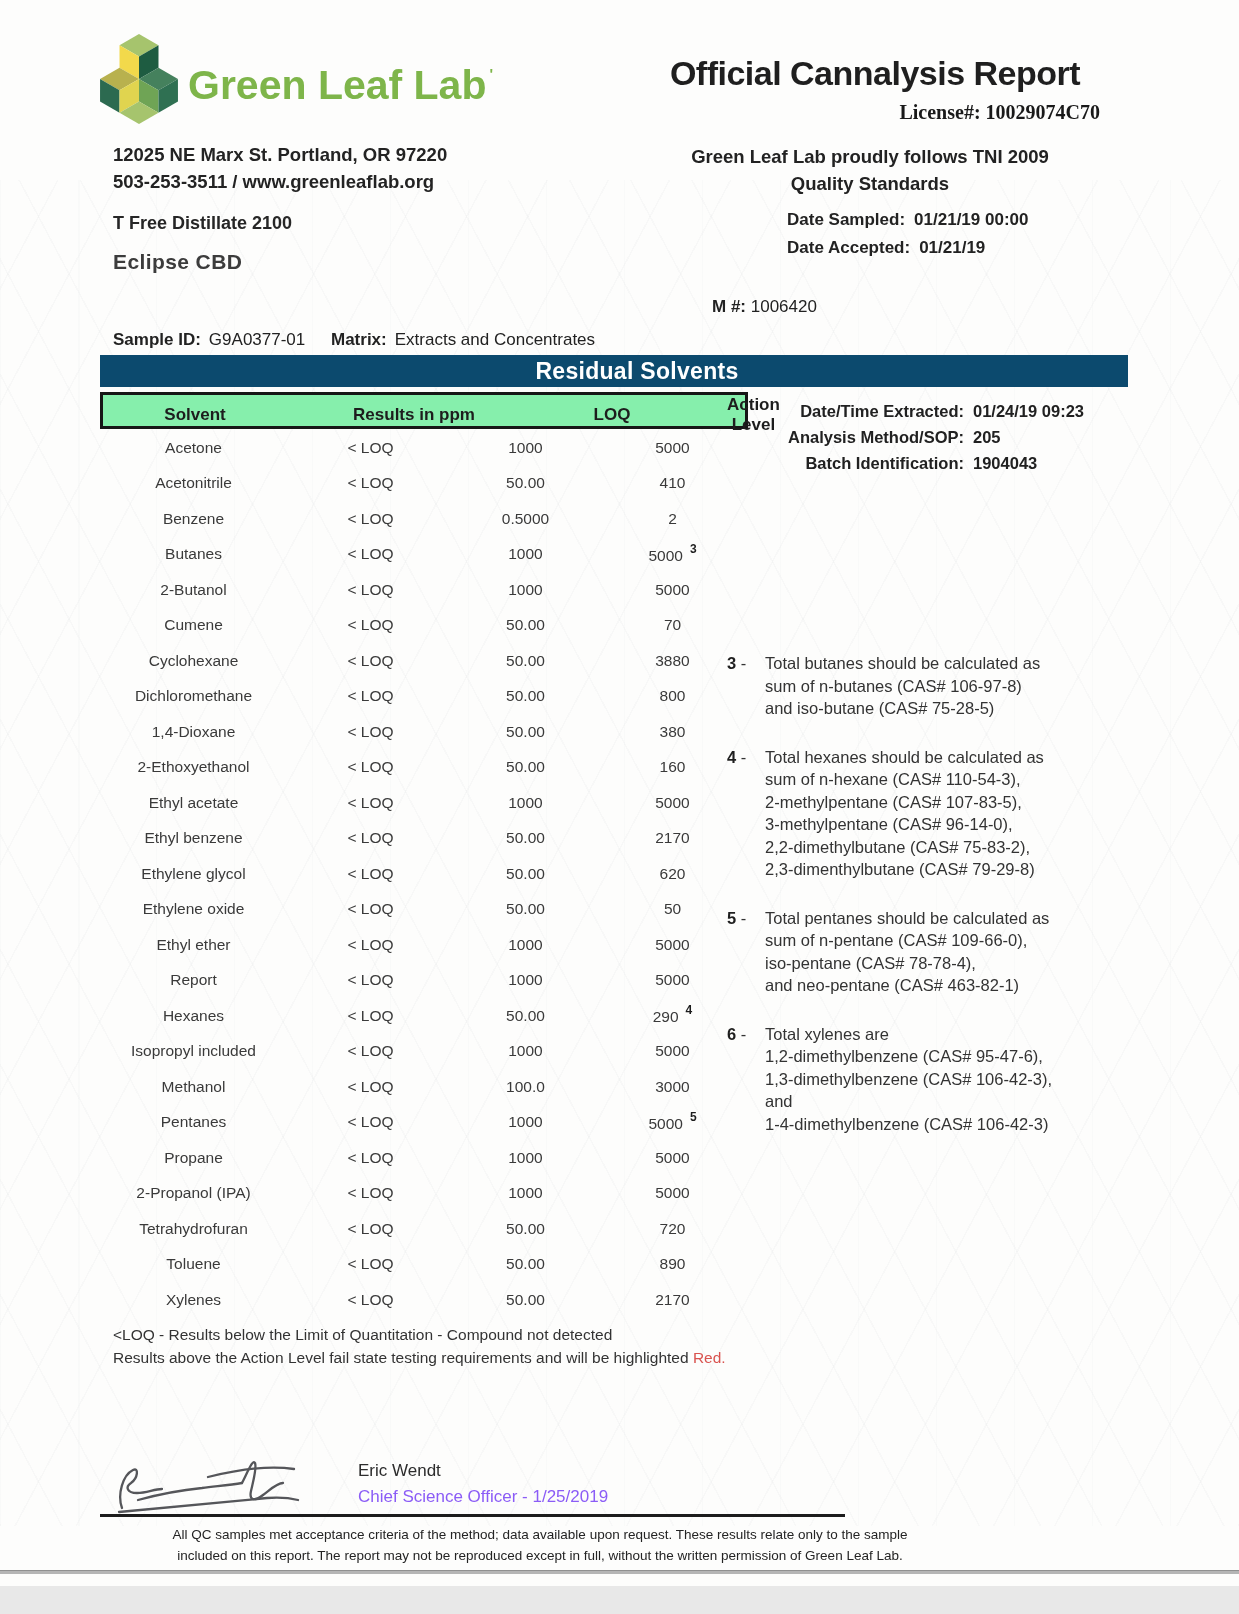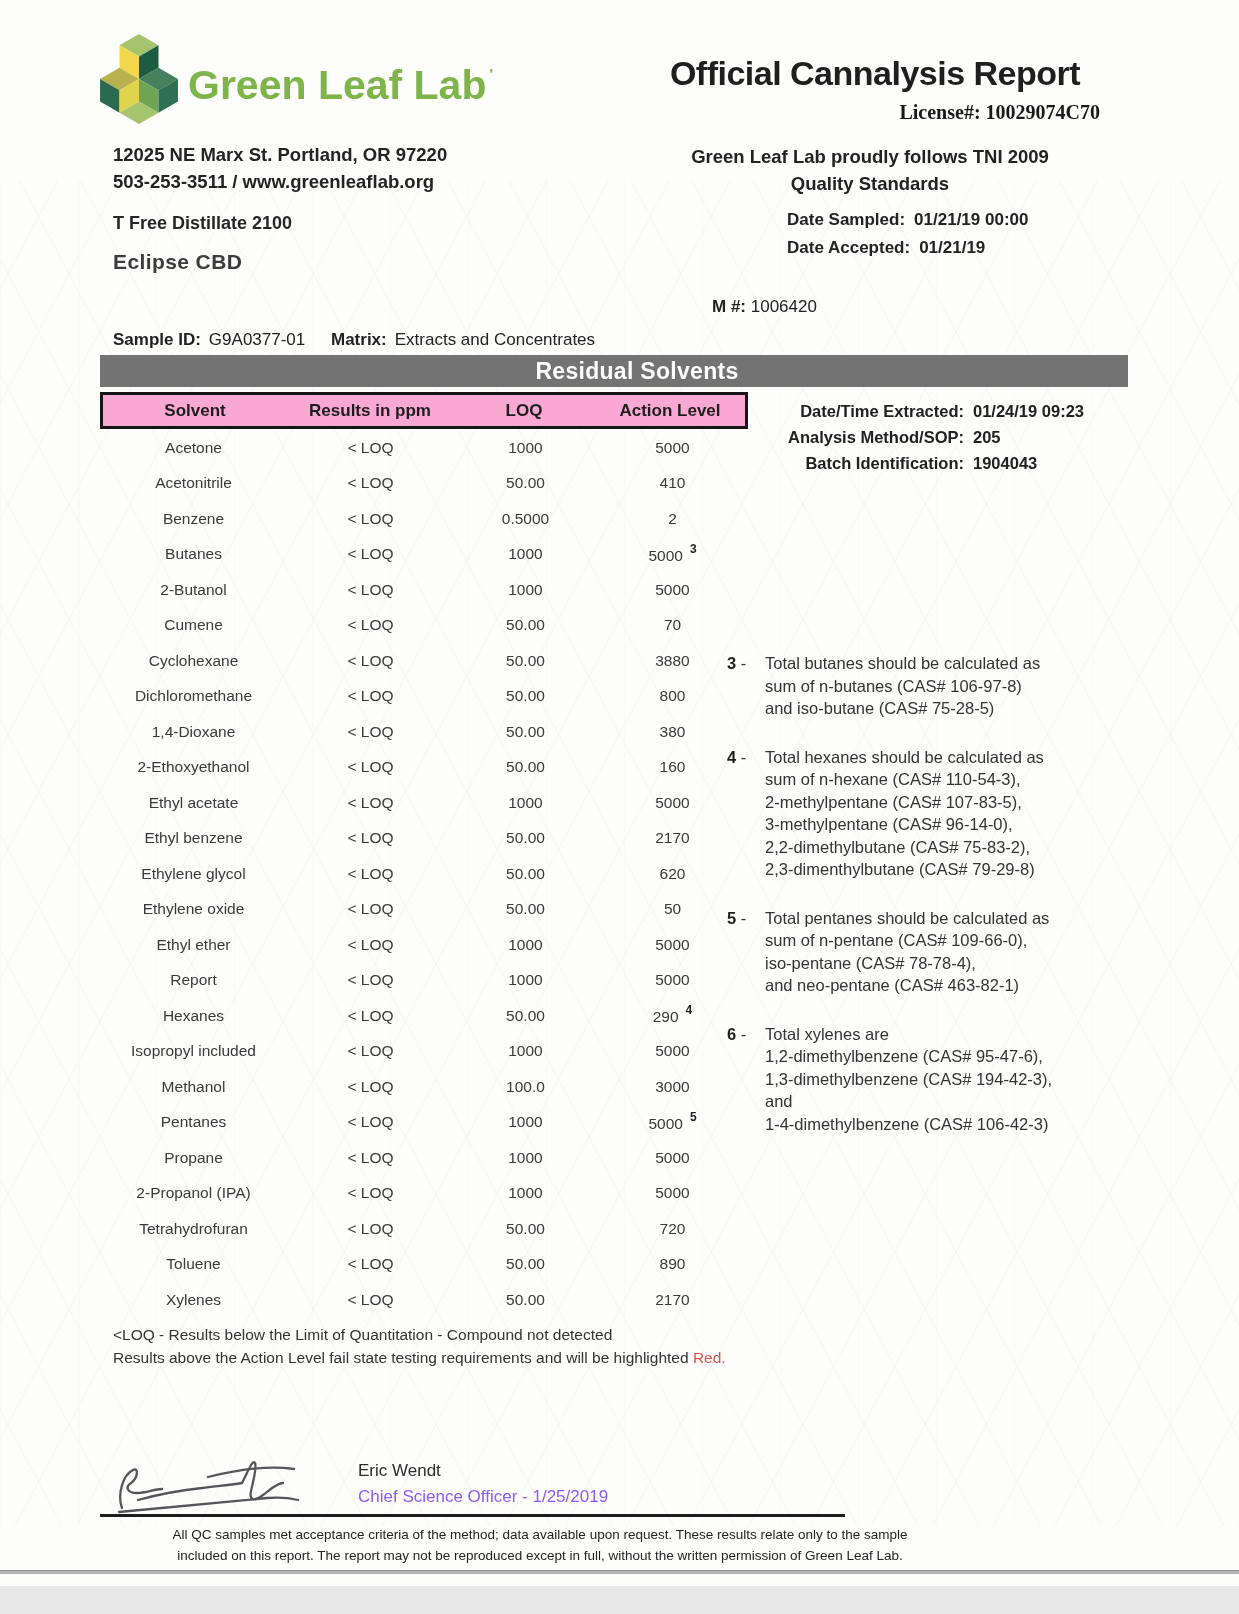--- a/index.html
+++ b/index.html
@@ -100,23 +100,23 @@
   </div>
 
   <div class="product">T Free Distillate 2100</div>
   <div class="client">Eclipse CBD</div>
 
   <div class="mnum"><b>M #:</b> <span>1006420</span></div>
 
   <div class="sample-line"><b>Sample ID:</b><span>G9A0377-01</span></div>
   <div class="matrix-line"><b>Matrix:</b><span>Extracts and Concentrates</span></div>
 
-  <div class="section-bar" style="background: #737373;">Residual Solvents</div>
-
-  <div class="thead" style="background: #f9a8d4;">
+  <div class="section-bar" style="background: #0c4a6e;">Residual Solvents</div>
+
+  <div class="thead" style="background: #86efac; gap: 44px;">
     <div>Solvent</div>
     <div>Results in ppm</div>
     <div>LOQ</div>
     <div>Action Level</div>
   </div>
   <div class="tbody" id="tbody">
       <div class="trow">
         <div class="tc">Acetone</div>
         <div class="tc">&lt; LOQ</div>
         <div class="tc">1000</div>
@@ -309,21 +309,21 @@
           <div>sum of n-pentane (CAS# 109-66-0),</div>
           <div>iso-pentane (CAS# 78-78-4),</div>
           <div>and neo-pentane (CAS# 463-82-1)</div>
         </div>
       </div>
       <div class="note">
         <span class="nmark"><b>6</b> - </span>
         <div class="note-lines">
           <div>Total xylenes are</div>
           <div>1,2-dimethylbenzene (CAS# 95-47-6),</div>
-          <div>1,3-dimethylbenzene (CAS# 194-42-3),</div>
+          <div>1,3-dimethylbenzene (CAS# 106-42-3),</div>
           <div>and</div>
           <div>1-4-dimethylbenzene (CAS# 106-42-3)</div>
         </div>
       </div>
     </div>
 
   <div class="fn1">&lt;LOQ - Results below the Limit of Quantitation - Compound not detected</div>
   <div class="fn2"><span>Results above the Action Level fail state testing requirements and will be highlighted </span><span class="red" style="color: rgb(217, 83, 79);">Red.</span></div>
 
   <svg class="sig-svg" viewBox="0 0 200 72">

